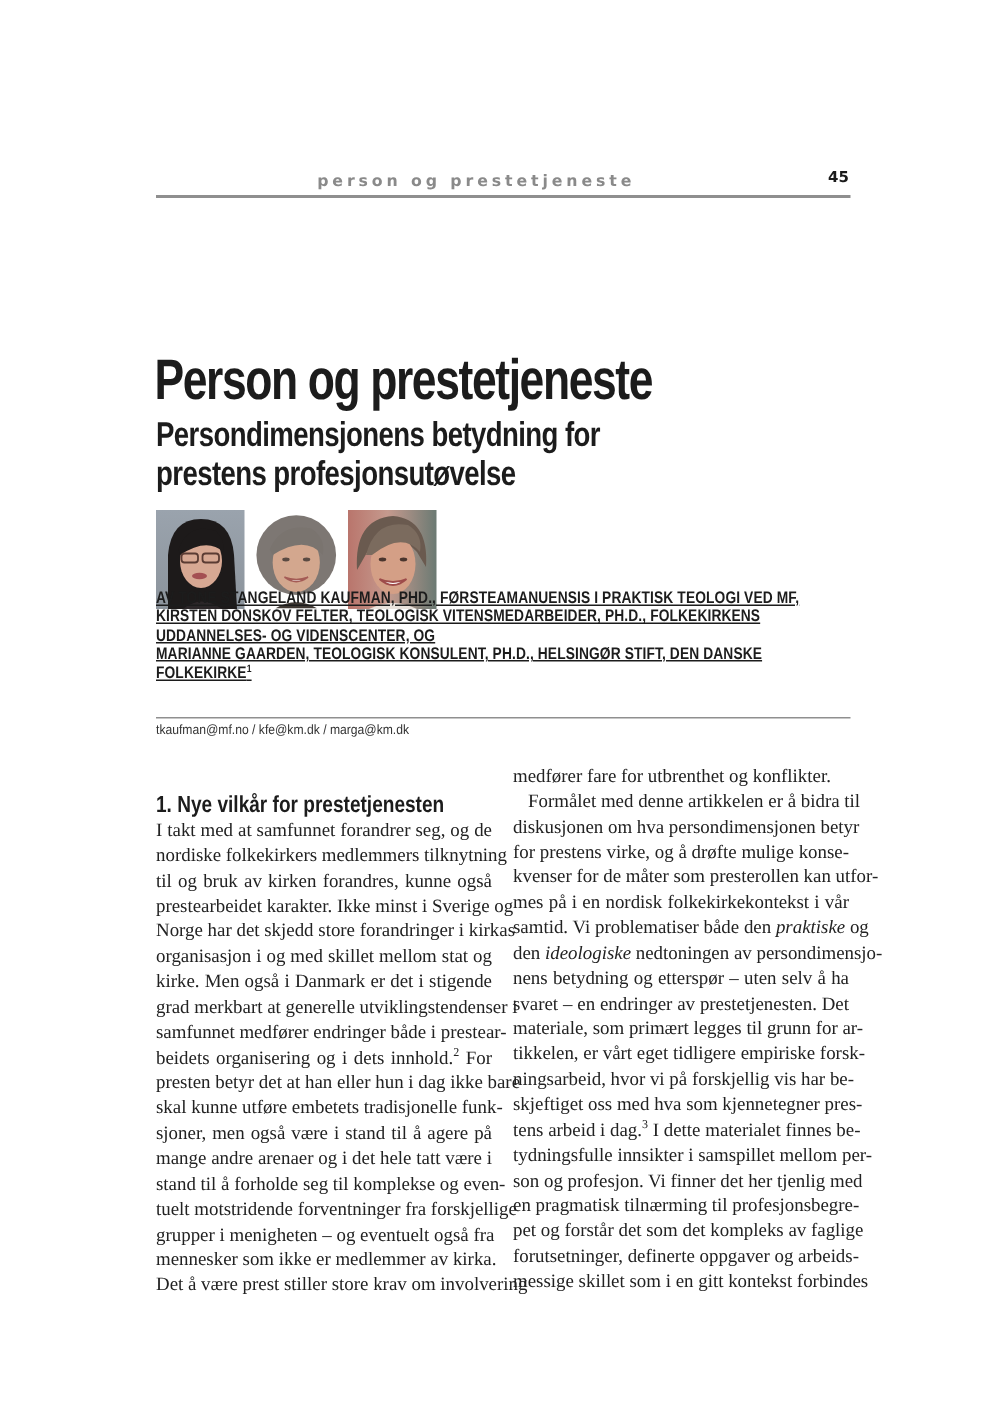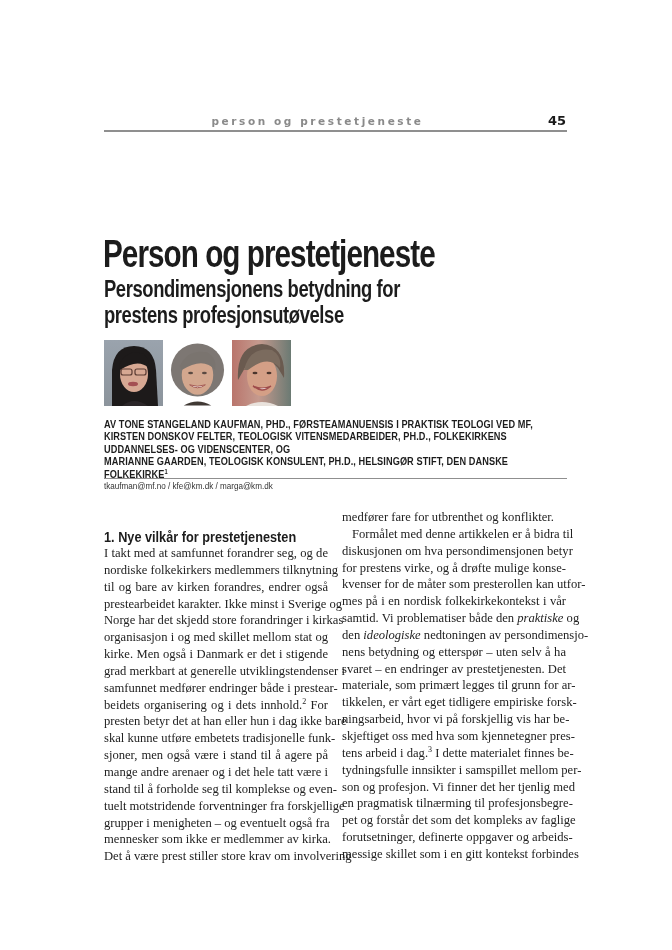--- a/index.html
+++ b/index.html
@@ -4,41 +4,41 @@
 <style>
   html, body { margin: 0; padding: 0; background: #ffffff; }
   body { width: 672px; height: 950px; position: relative; overflow: hidden; color: #1a1a1a; }
   .page { position: absolute; left: 0; top: 0; width: 547px; height: 950px; }
 
   
   .running-head { position: absolute; left: 104px; top: 113px; width: 463px; height: 20px; }
   .running-title { position: absolute; left: 0; right: 36px; top: 2px; text-align: center;
     font-family: "DejaVu Sans", sans-serif; font-weight: bold; font-size: 10.5px; letter-spacing: 2.6px; color: #8a8a8a; }
   .page-number { position: absolute; right: 1px; top: 0px; font-family: "DejaVu Sans", sans-serif;
-    font-weight: bold; font-size: 13px; color: #1a1a1a; }
+    font-weight: bold; font-size: 10px; color: #1a1a1a; }
   .head-rule { position: absolute; left: 104px; top: 130px; width: 463px; height: 2px; background: #8f8f8f; }
 
   
   .main-title { position: absolute; left: 103px; top: 232px; font-family: "Liberation Sans", sans-serif;
     font-weight: bold; font-size: 38px; letter-spacing: -1.2px; transform: scaleX(0.78); transform-origin: left top;
     white-space: nowrap; color: #1c1c1c; line-height: 44px; }
   .subtitle { position: absolute; left: 104px; top: 276px; font-family: "Liberation Sans", sans-serif;
     font-weight: bold; font-size: 23px; letter-spacing: -0.5px; transform: scaleX(0.8); transform-origin: left top;
     white-space: nowrap; color: #1c1c1c; line-height: 26px; }
 
   
   .photo { position: absolute; top: 340px; width: 59px; height: 66px; overflow: hidden; }
   .photo-1 { left: 104px; background: linear-gradient(180deg, #9aa3ad 0%, #8c949c 100%); }
   .photo-2 { left: 168px; background: #ffffff; }
   .photo-3 { left: 232px; background: linear-gradient(90deg, #b9756c 0%, #c59a8e 45%, #6b7a73 100%); }
   .photo svg { display: block; width: 100%; height: 100%; }
 
   
-  .byline { position: absolute; left: 104px; top: 418px; width: 480px; font-family: "Liberation Sans", sans-serif;
-    font-weight: bold; font-size: 11.2px; line-height: 12.4px; letter-spacing: 0.1px; color: #1c1c1c; text-transform: uppercase; }
+  .byline { position: absolute; left: 104px; top: 393px; width: 480px; font-family: "Liberation Sans", sans-serif;
+    font-weight: bold; font-size: 11.2px; line-height: 12.4px; letter-spacing: 0.1px; color: #1c1c1c; text-transform: uppercase; text-decoration: underline; }
   .byline span { display: block; white-space: nowrap; transform: scaleX(0.82); transform-origin: left top; }
   .byline sup { font-size: 7px; vertical-align: top; line-height: 8px; }
   .byline-rule { position: absolute; left: 104px; top: 478px; width: 463px; height: 1px; background: #8f8f8f; }
   .emails { position: absolute; left: 104px; top: 481px; font-family: "Liberation Sans", sans-serif;
     font-size: 9px; color: #333; white-space: nowrap; transform: scaleX(0.9); transform-origin: left top; }
 
   
   .col { position: absolute; width: 224px; font-family: "Liberation Serif", serif; font-size: 12.6px;
     line-height: 16.85px; color: #222; }
   .col-left { left: 104px; top: 527px; }
@@ -109,21 +109,21 @@
     <span>MARIANNE GAARDEN, TEOLOGISK KONSULENT, PH.D., HELSINGØR STIFT, DEN DANSKE</span>
     <span><b>FOLKEKIRKE</b><sup>1</sup></span>
   </div>
   <div class="byline-rule"></div>
   <div class="emails">tkaufman@mf.no / kfe@km.dk / marga@km.dk</div>
 
   <div class="col col-left">
     <div class="section-heading">1.  Nye vilkår for prestetjenesten</div>
     <span class="line">I takt med at samfunnet forandrer seg, og de</span>
     <span class="line">nordiske folkekirkers medlemmers tilknytning</span>
-    <span class="line">til og bare av kirken forandres, endrer også</span>
+    <span class="line">til og bruk av kirken forandres, kunne også</span>
     <span class="line">prestearbeidet karakter. Ikke minst i Sverige og</span>
     <span class="line">Norge har det skjedd store forandringer i kirkas</span>
     <span class="line">organisasjon i og med skillet mellom stat og</span>
     <span class="line">kirke. Men også i Danmark er det i stigende</span>
     <span class="line">grad merkbart at generelle utviklingstendenser i</span>
     <span class="line">samfunnet medfører endringer både i prestear-</span>
     <span class="line"><span>beidets organisering og i dets innhold.</span><sup>2</sup><span> For</span></span>
     <span class="line">presten betyr det at han eller hun i dag ikke bare</span>
     <span class="line">skal kunne utføre embetets tradisjonelle funk-</span>
     <span class="line">sjoner, men også være i stand til å agere på</span>

